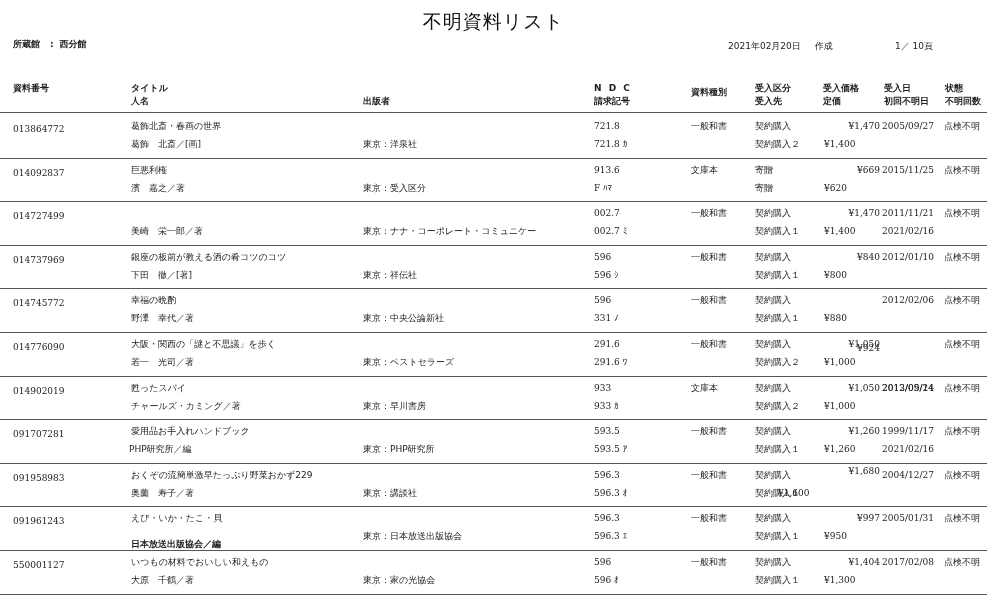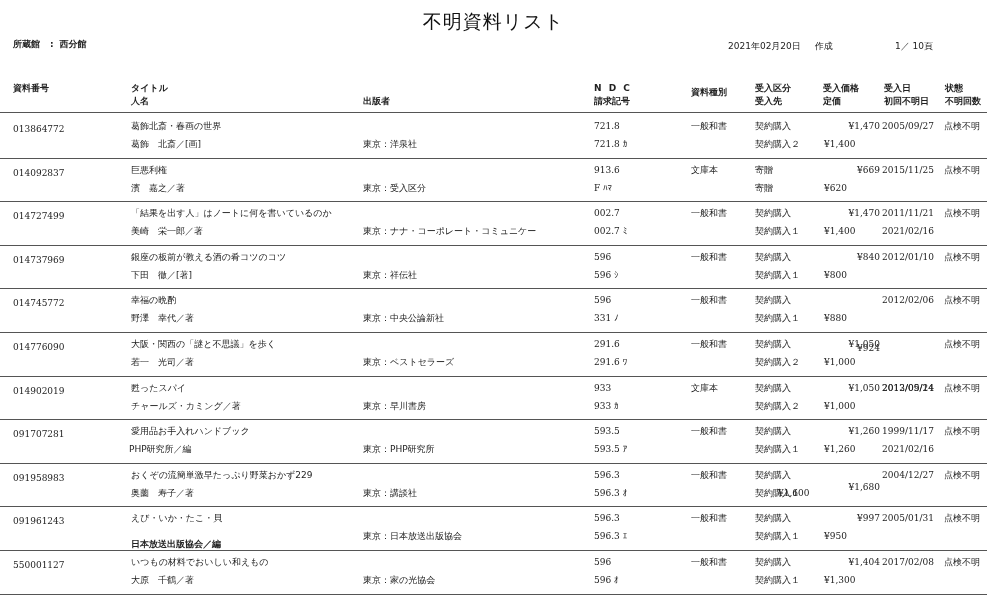--- a/index.html
+++ b/index.html
@@ -97,21 +97,20 @@
     <div class="cell jp" style="left:755px;top:23px;">寄贈</div>
     <div class="cell price" style="left:824px;top:5px;">¥669</div>
     <div class="cell" style="left:824px;top:23px;">¥620</div>
     <div class="cell" style="left:882px;top:5px;">2015/11/25</div>
     <div class="cell" style="left:882px;top:23px;"></div>
     <div class="cell jp" style="left:944px;top:5px;">点検不明</div>
   </div>
 <div class="hrule" style="top: 201.2px;"></div>
   <div class="row" style="top: 202.2px;">
     <div class="cell" style="left:13px;top:8px;">014727499</div>
-    <div class="cell jp" style="left:131px;top:5px;">「結果を出す人」はノートに何を書いているのか</div>
     <div class="cell jp" style="left:131px;top:23px;">美崎　栄一郎／著</div>
     <div class="cell jp" style="left:363px;top:23px;">東京：ナナ・コーポレート・コミュニケー</div>
     <div class="cell" style="left:594px;top:5px;">002.7</div>
     <div class="cell" style="left:594px;top:23px;">002.7 ﾐ</div>
     <div class="cell jp" style="left:691px;top:5px;">一般和書</div>
     <div class="cell jp" style="left:755px;top:5px;">契約購入</div>
     <div class="cell jp" style="left:755px;top:23px;">契約購入１</div>
     <div class="cell price" style="left:824px;top:5px;">¥1,470</div>
     <div class="cell" style="left:824px;top:23px;">¥1,400</div>
     <div class="cell" style="left:882px;top:5px;">2011/11/21</div>
@@ -207,21 +206,21 @@
   <div class="row" style="top: 463.8px;">
     <div class="cell" style="left:13px;top:8px;">091958983</div>
     <div class="cell jp" style="left:131px;top:5px;">おくぞの流簡単激早たっぷり野菜おかず229</div>
     <div class="cell jp" style="left:131px;top:23px;">奥薗　寿子／著</div>
     <div class="cell jp" style="left:363px;top:23px;">東京：講談社</div>
     <div class="cell" style="left:594px;top:5px;">596.3</div>
     <div class="cell" style="left:594px;top:23px;">596.3 ｵ</div>
     <div class="cell jp" style="left:691px;top:5px;">一般和書</div>
     <div class="cell jp" style="left:755px;top:5px;">契約購入</div>
     <div class="cell jp" style="left:755px;top:23px;">契約購入１</div>
-    <div class="cell price" style="left:824px;top:17px;">¥1,680</div>
+    <div class="cell price" style="left:824px;top:1px;">¥1,680</div>
     <div class="cell" style="left:778px;top:23px;text-align:center;">¥1,600</div>
     <div class="cell" style="left:882px;top:5px;">2004/12/27</div>
     <div class="cell" style="left:882px;top:23px;"></div>
     <div class="cell jp" style="left:944px;top:5px;">点検不明</div>
   </div>
 <div class="hrule" style="top: 506.4px;"></div>
   <div class="row" style="top: 507.4px;">
     <div class="cell" style="left:13px;top:8px;">091961243</div>
     <div class="cell jp" style="left:131px;top:5px;">えび・いか・たこ・貝</div>
     <div class="cell jp" style="left:131px;top:31px;font-weight:bold;">日本放送出版協会／編</div>

